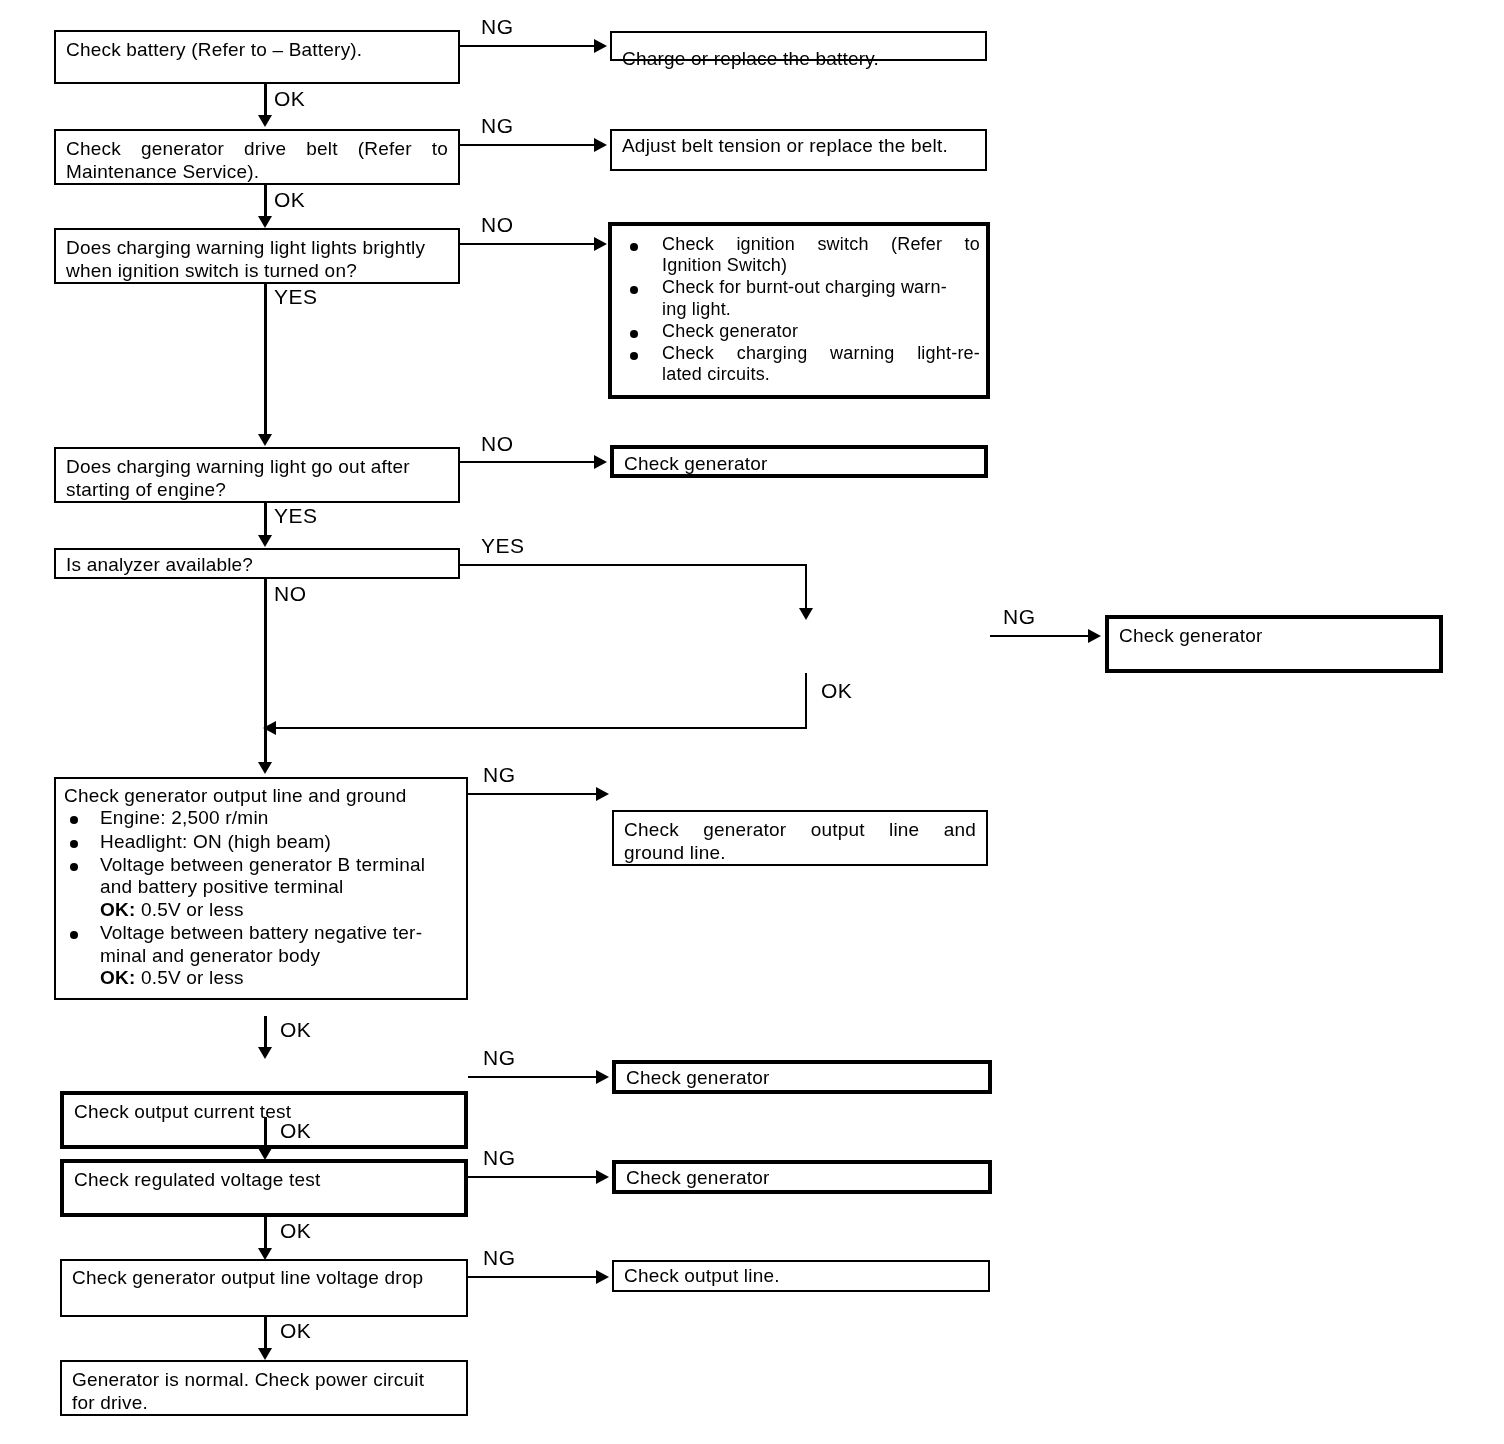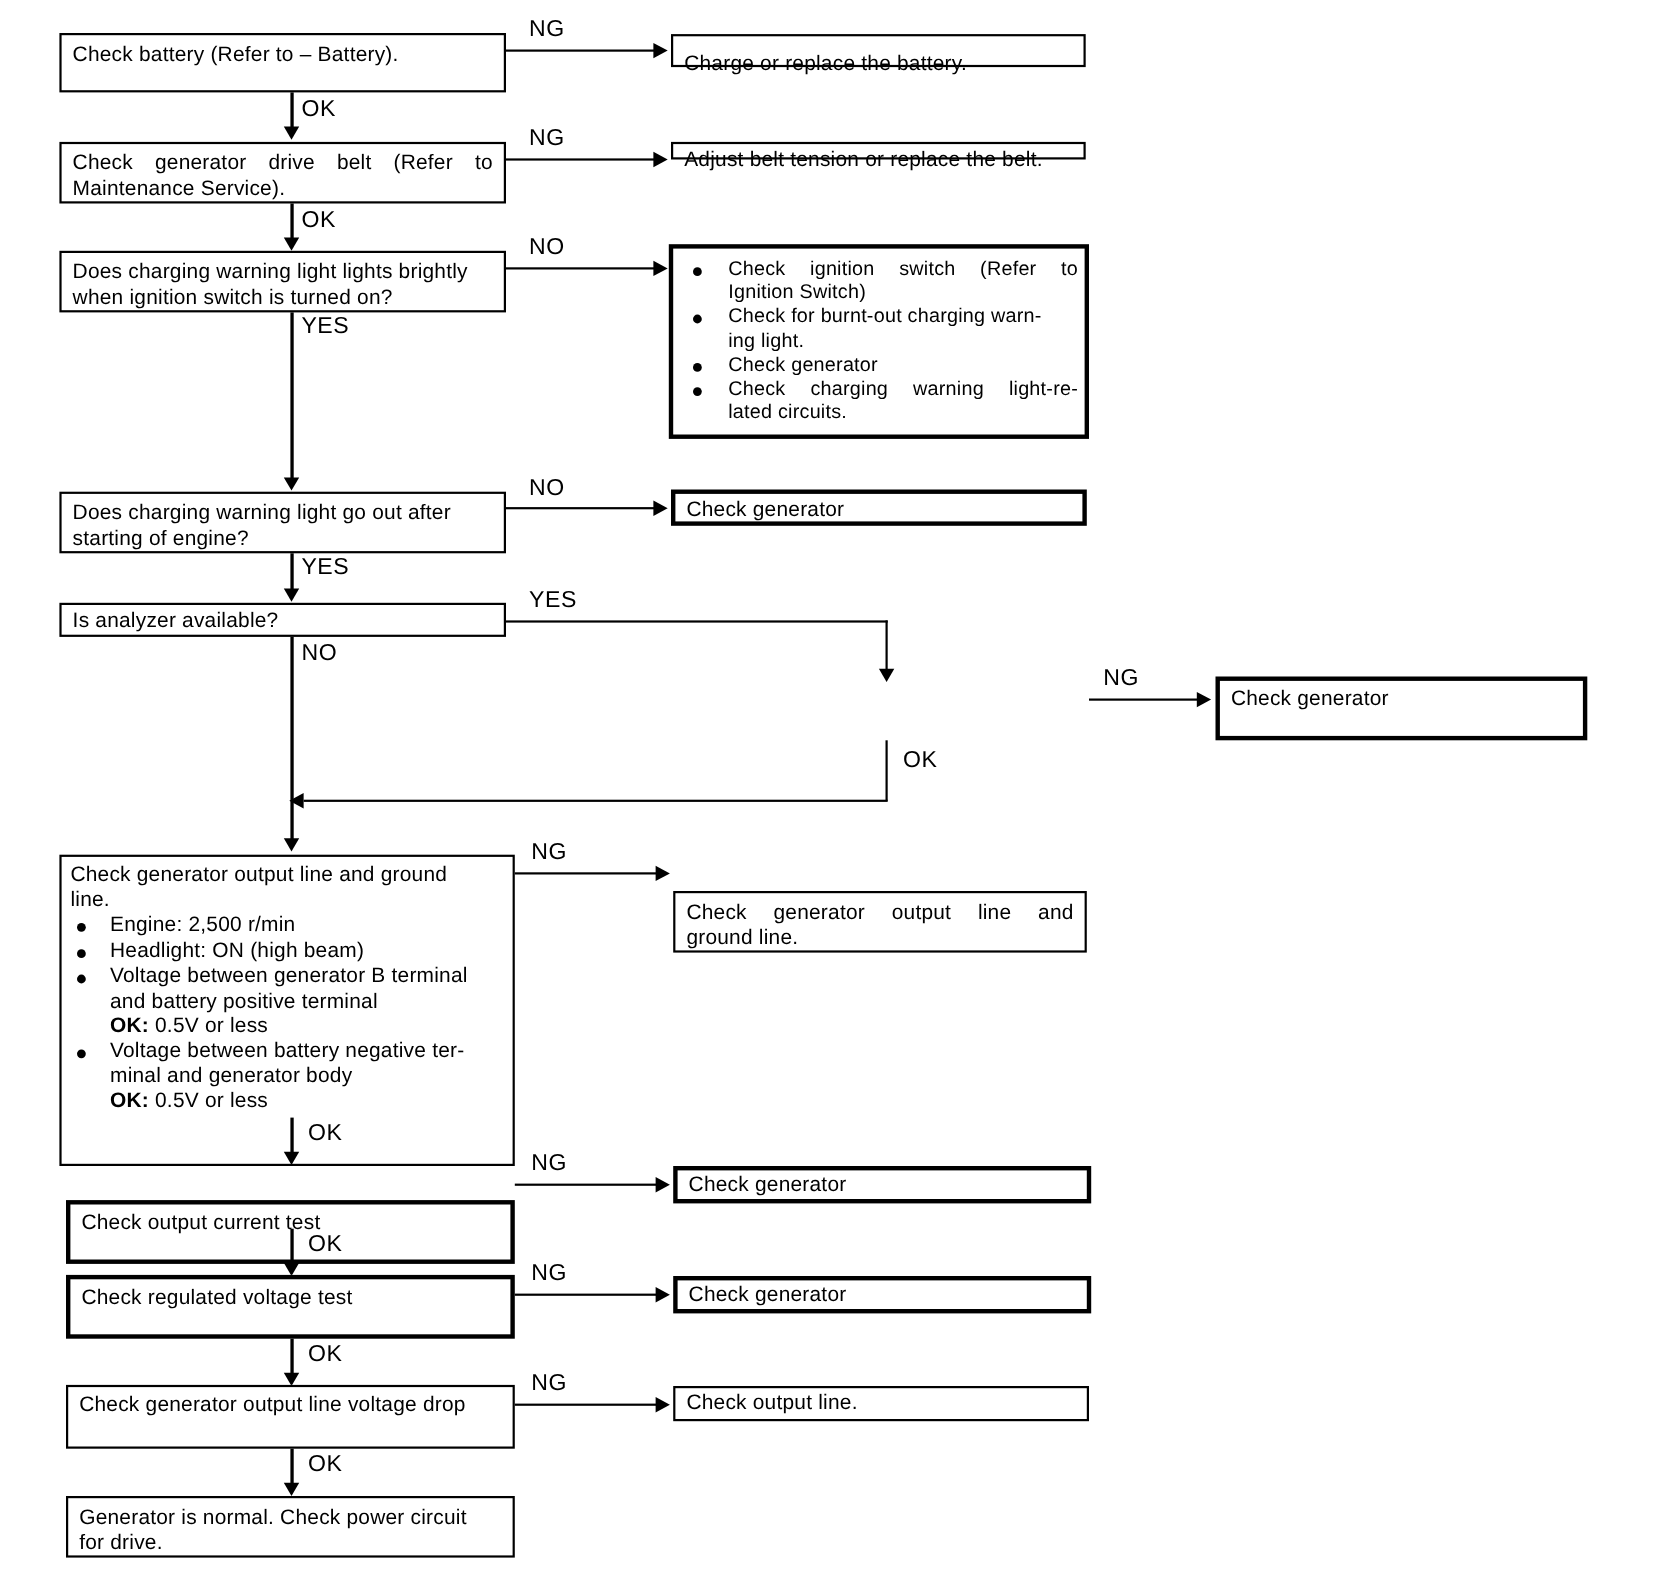--- a/index.html
+++ b/index.html
@@ -109,21 +109,21 @@
 
   <div class="vline" style="left:264px; top:84px; width:3px; height:34px;"></div>
   <div class="arrow-d" style="left:258px; top:115px;"></div>
   <div class="lbl" style="left:274px; top:87px;">OK</div>
 
   <div class="box thin" style="left:54px; top:129px; width:406px; height:56px;">
     <span class="ln just">Check    generator    drive    belt    (Refer    to</span>
     <span class="ln">Maintenance Service).</span>
   </div>
 
-  <div class="box thin" style="left:610px; top:129px; width:377px; height:16px; padding-top:3px;">
+  <div class="box thin" style="left:610px; top:129px; width:377px; height:42px; padding-top:3px;">
     <span class="ln">Adjust belt tension or replace the belt.</span>
   </div>
 
   <div class="hline" style="left:460px; top:144px; width:136px;"></div>
   <div class="arrow-r" style="left:594px; top:138px;"></div>
   <div class="lbl" style="left:481px; top:114px;">NG</div>
 
   <div class="vline" style="left:264px; top:185px; width:3px; height:34px;"></div>
   <div class="arrow-d" style="left:258px; top:216px;"></div>
   <div class="lbl" style="left:274px; top:188px;">OK</div>
@@ -202,23 +202,22 @@
 
   <div class="hline" style="left:990px; top:635px; width:100px;"></div>
   <div class="arrow-r" style="left:1088px; top:629px;"></div>
   <div class="lbl" style="left:1003px; top:605px;">NG</div>
 
   <div class="vline" style="left:805px; top:673px; height:55px;"></div>
   <div class="hline" style="left:276px; top:727px; width:531px;"></div>
   <div class="arrow-l" style="left:263px; top:721px;"></div>
   <div class="lbl" style="left:821px; top:679px;">OK</div>
 
-  <div class="box thin" style="left:54px; top:777px; width:414px; height:283px; padding:5px 8px 4px 8px; font-size:19px;">
+  <div class="box thin" style="left:54px; top:777px; width:414px; height:223px; padding:5px 8px 4px 8px; font-size:19px;">
     <span class="ln">Check generator output line and ground</span>
-    <span class="ln">line.</span>
     <ul class="bullets tight">
       <li>
         <span class="dot"></span>
         <span class="ln">Engine: 2,500 r/min</span>
       </li>
       <li>
         <span class="dot"></span>
         <span class="ln">Headlight: ON  (high beam)</span>
       </li>
       <li>

